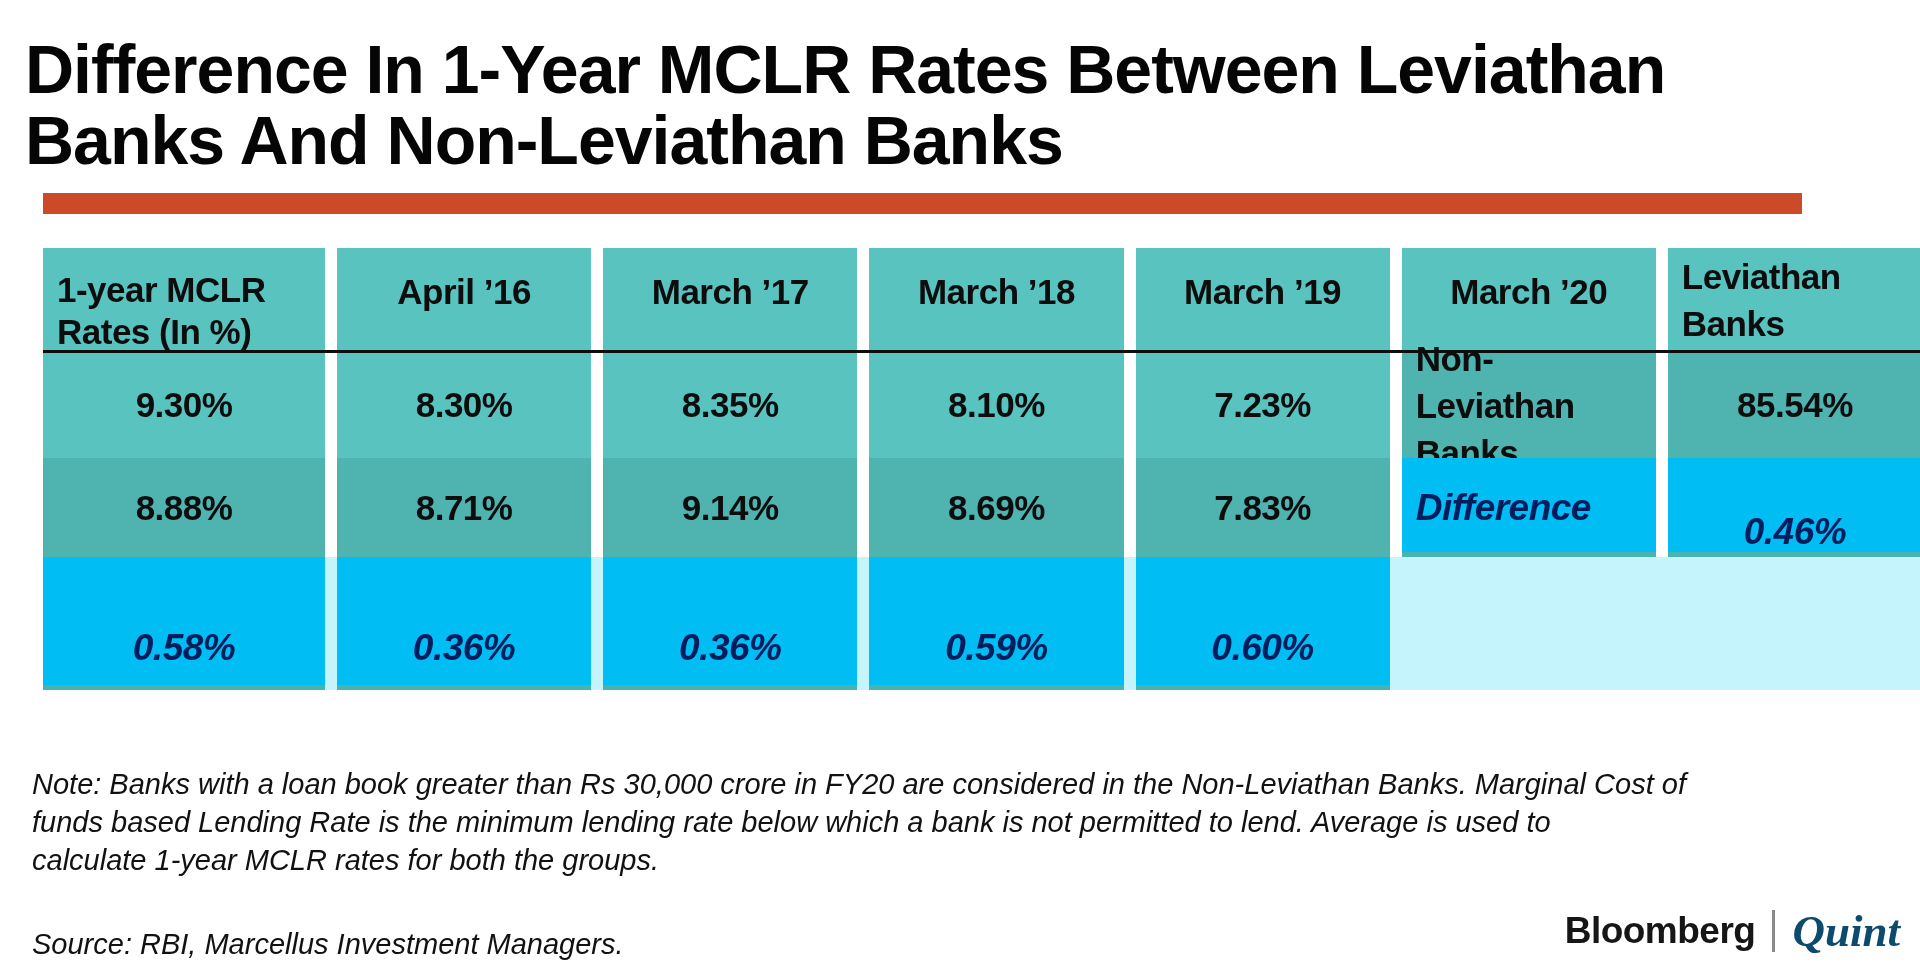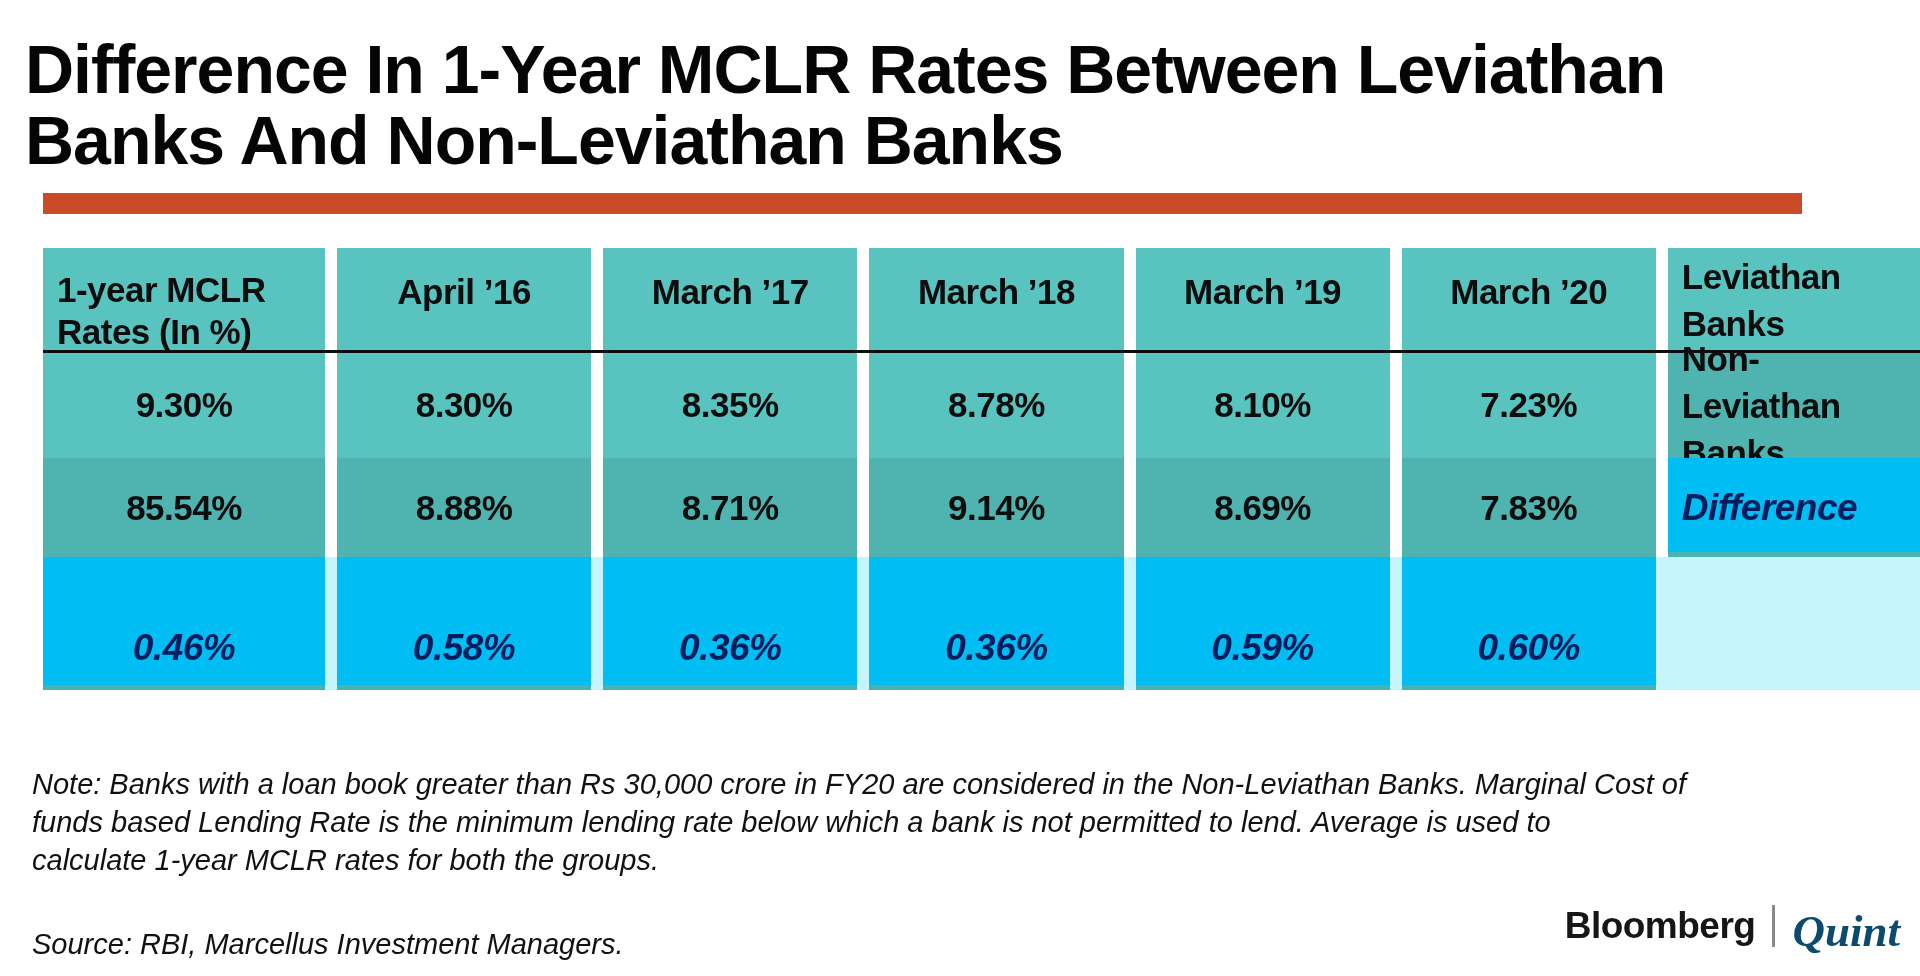--- a/index.html
+++ b/index.html
@@ -33,21 +33,21 @@
   .lab{align-items:center;justify-content:flex-start;padding-left:14px;padding-right:30px;line-height:47px;}
   .val{align-items:center;justify-content:center;}
   .navy{color:#001d5e;font-style:italic;font-size:37px;text-align:right;}
   .dval{padding-top:48px;}
   .header-rule{position:absolute;left:0;top:102px;width:100%;height:3px;background:#0d0d0d;z-index:5;}
   
   .note{position:absolute;left:32px;top:765px;margin:0;font-style:italic;font-size:29px;line-height:38px;color:#111;}
   .n-line{display:block;}
   .source{position:absolute;left:32px;top:928px;margin:0;font-style:italic;font-size:29px;color:#111;}
   
-  .logo{position:absolute;right:20px;top:905px;height:52px;display:flex;align-items:flex-start;}
+  .logo{position:absolute;right:20px;top:905px;height:52px;display:flex;align-items:center;}
   .bloomberg{font-size:37px;font-weight:bold;letter-spacing:-0.5px;color:#161616;}
   .logo-bar{width:3px;height:42px;background:#8a8a8a;margin:0 17px;}
   .quint{font-family:"Liberation Serif","DejaVu Serif",serif;font-style:italic;font-weight:bold;font-size:45px;color:#0c4a6e;}
 </style>
 </head>
 <body>
 
 <div class="canvas">
 
   <h1 class="title">
@@ -65,21 +65,20 @@
       <div class="cell teal head">April ’16</div>
       <div class="cell teal head">March ’17</div>
       <div class="cell teal head">March ’18</div>
       <div class="cell teal head">March ’19</div>
       <div class="cell teal head">March ’20</div>
 
       <div class="cell teal lab">Leviathan Banks</div>
       <div class="cell teal val">9.30%</div>
       <div class="cell teal val">8.30%</div>
       <div class="cell teal val">8.35%</div>
-      <div class="cell teal val">8.78%</div>
       <div class="cell teal val">8.10%</div>
       <div class="cell teal val">7.23%</div>
 
       <div class="cell nonlev lab">Non-Leviathan Banks</div>
       <div class="cell nonlev val">85.54%</div>
       <div class="cell nonlev val">8.88%</div>
       <div class="cell nonlev val">8.71%</div>
       <div class="cell nonlev val">9.14%</div>
       <div class="cell nonlev val">8.69%</div>
       <div class="cell nonlev val">7.83%</div>

